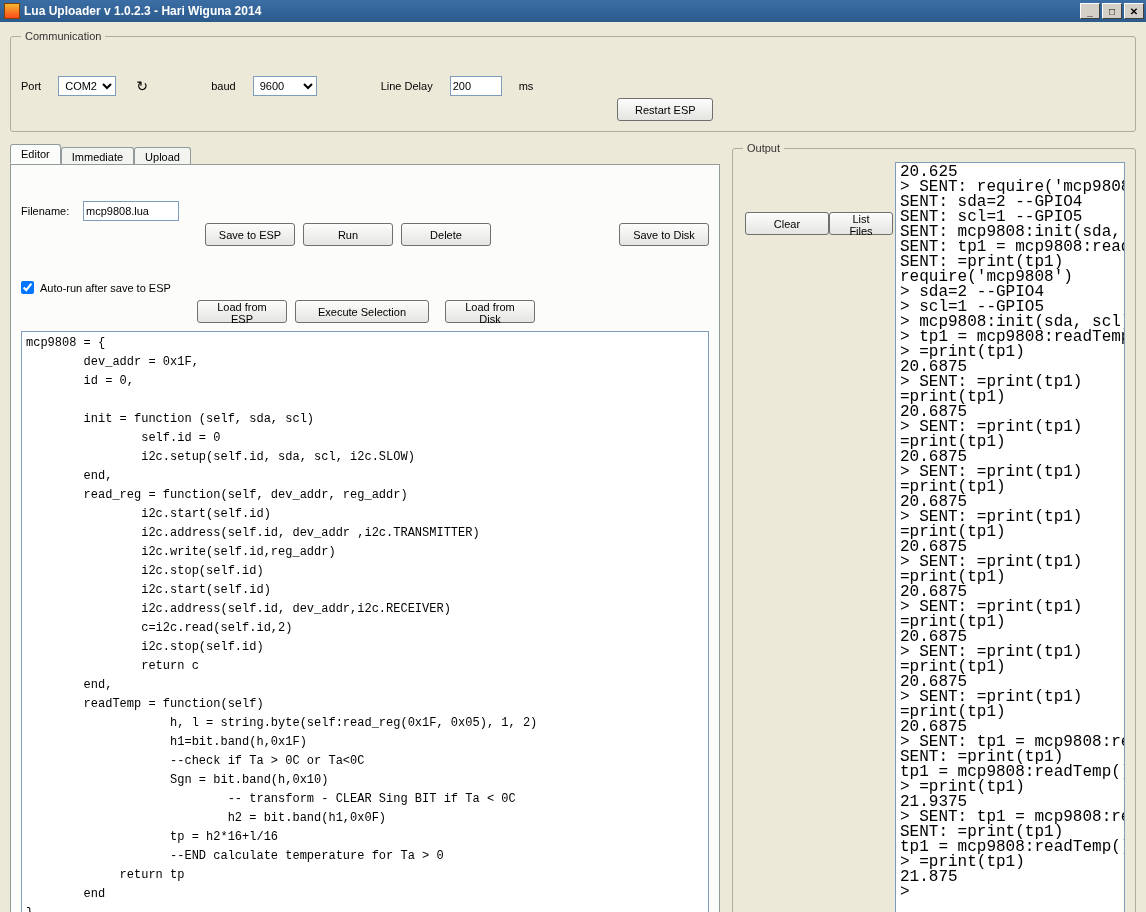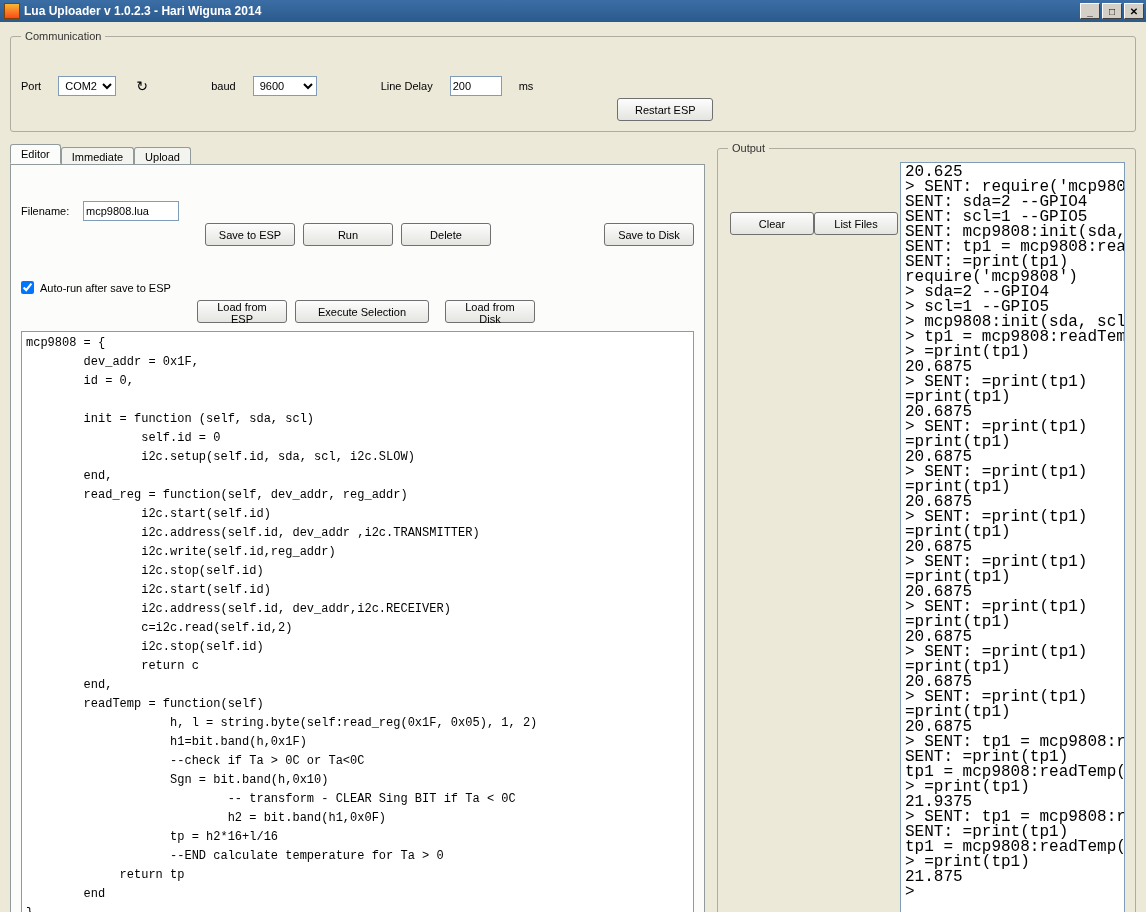--- a/index.html
+++ b/index.html
@@ -296,21 +296,21 @@
 =print(tp1)
 </textarea>
       </div>
     </div>
 
     <div class="right">
       <fieldset class="group outpanel">
         <legend>Output</legend>
         <div class="outbtns">
           <button class="btn" style="width:84px">Clear</button>
-          <button class="btn" style="width:84px">List Files</button>
+          <button class="btn" style="width:64px">List Files</button>
         </div>
         <textarea class="output" readonly="" spellcheck="false" style="">20.625
 &gt; SENT: require('mcp9808')
 SENT: sda=2 --GPIO4
 SENT: scl=1 --GPIO5
 SENT: mcp9808:init(sda, scl)
 SENT: tp1 = mcp9808:readTemp()
 SENT: =print(tp1)
 require('mcp9808')
 &gt; sda=2 --GPIO4

